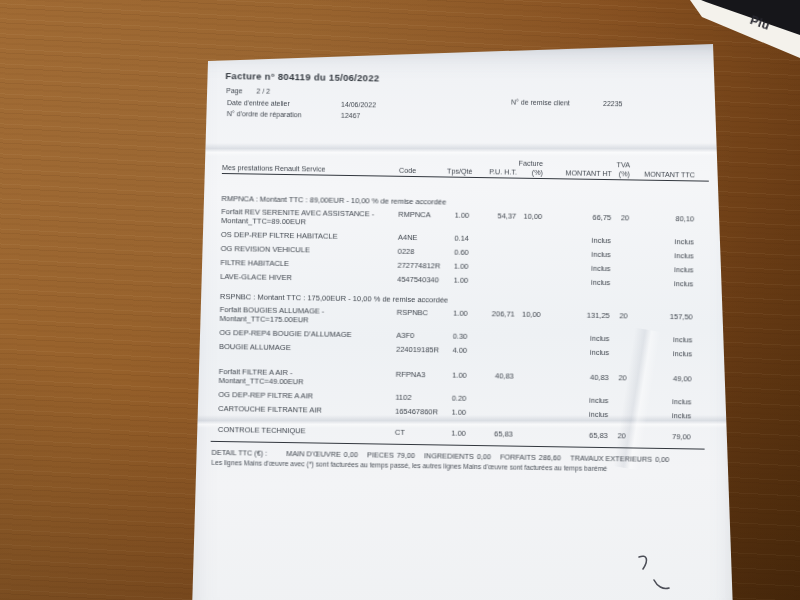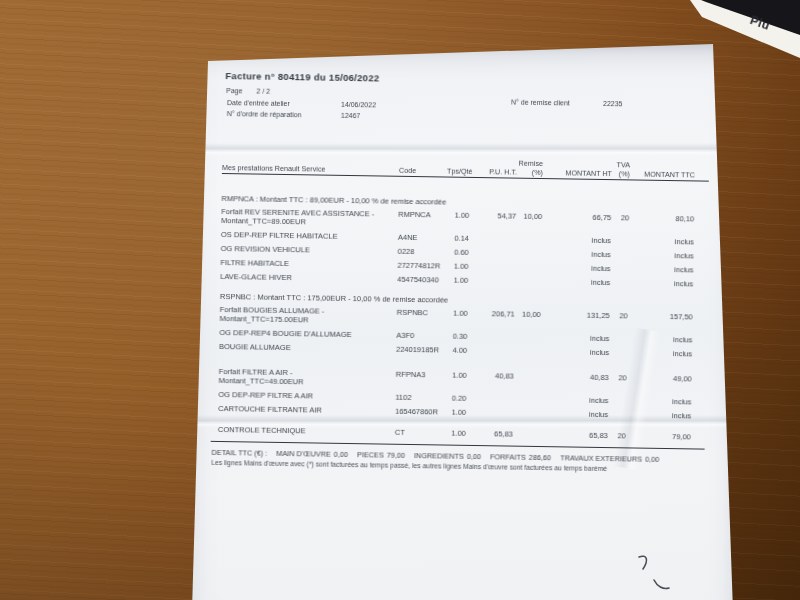--- a/index.html
+++ b/index.html
@@ -63,21 +63,21 @@
   .section{display:block;}
   div.section:nth-of-type(1){margin-top:20px;}
   div.section:nth-of-type(2){margin-top:10.5px;}
   div.section:nth-of-type(3){margin-top:15px;}
   div.section:nth-of-type(4){margin-top:11px;}
   .sec-header{line-height:9px;margin-bottom:3.5px;white-space:nowrap;}
   .row{margin-bottom:4.5px;}
   .row .label span{display:block;line-height:9.5px;white-space:nowrap;}
   .rule2{margin-left:-7px;width:494px;height:0;border-top:1.7px solid #31363d;margin-top:7px;}
   .totals{margin-left:-6px;margin-top:5.5px;font-size:7.3px;white-space:nowrap;}
-  .totals .tprefix{margin-right:9px;}
+  .totals .tprefix{margin-right:19px;}
   .totals .pair{margin-right:9px;}
   .totals .pl{margin-right:3px;}
   .note{margin-left:-6px;margin-top:1.5px;font-size:6.8px;white-space:nowrap;color:#4a5058;}
 </style>
 </head>
 <body>
 
 <div class="scene">
   <div class="desk"></div>
 
@@ -114,21 +114,21 @@
         <span class="av">22235</span>
       </div>
 
       <div class="table">
         <div class="thead grid">
           <div class="c label">Mes prestations Renault Service</div>
           <div class="c code">Code</div>
           <div class="c num">Tps/Qté</div>
           <div class="c num">P.U. H.T.</div>
           <div class="c num two">
-            <span>Remise</span>
+            <span>Facture</span>
               <span>(%)</span>
           </div>
           <div class="c num">MONTANT HT</div>
           <div class="c num two">
             <span>TVA</span>
               <span>(%)</span>
           </div>
           <div class="c num">MONTANT TTC</div>
         </div>
 

